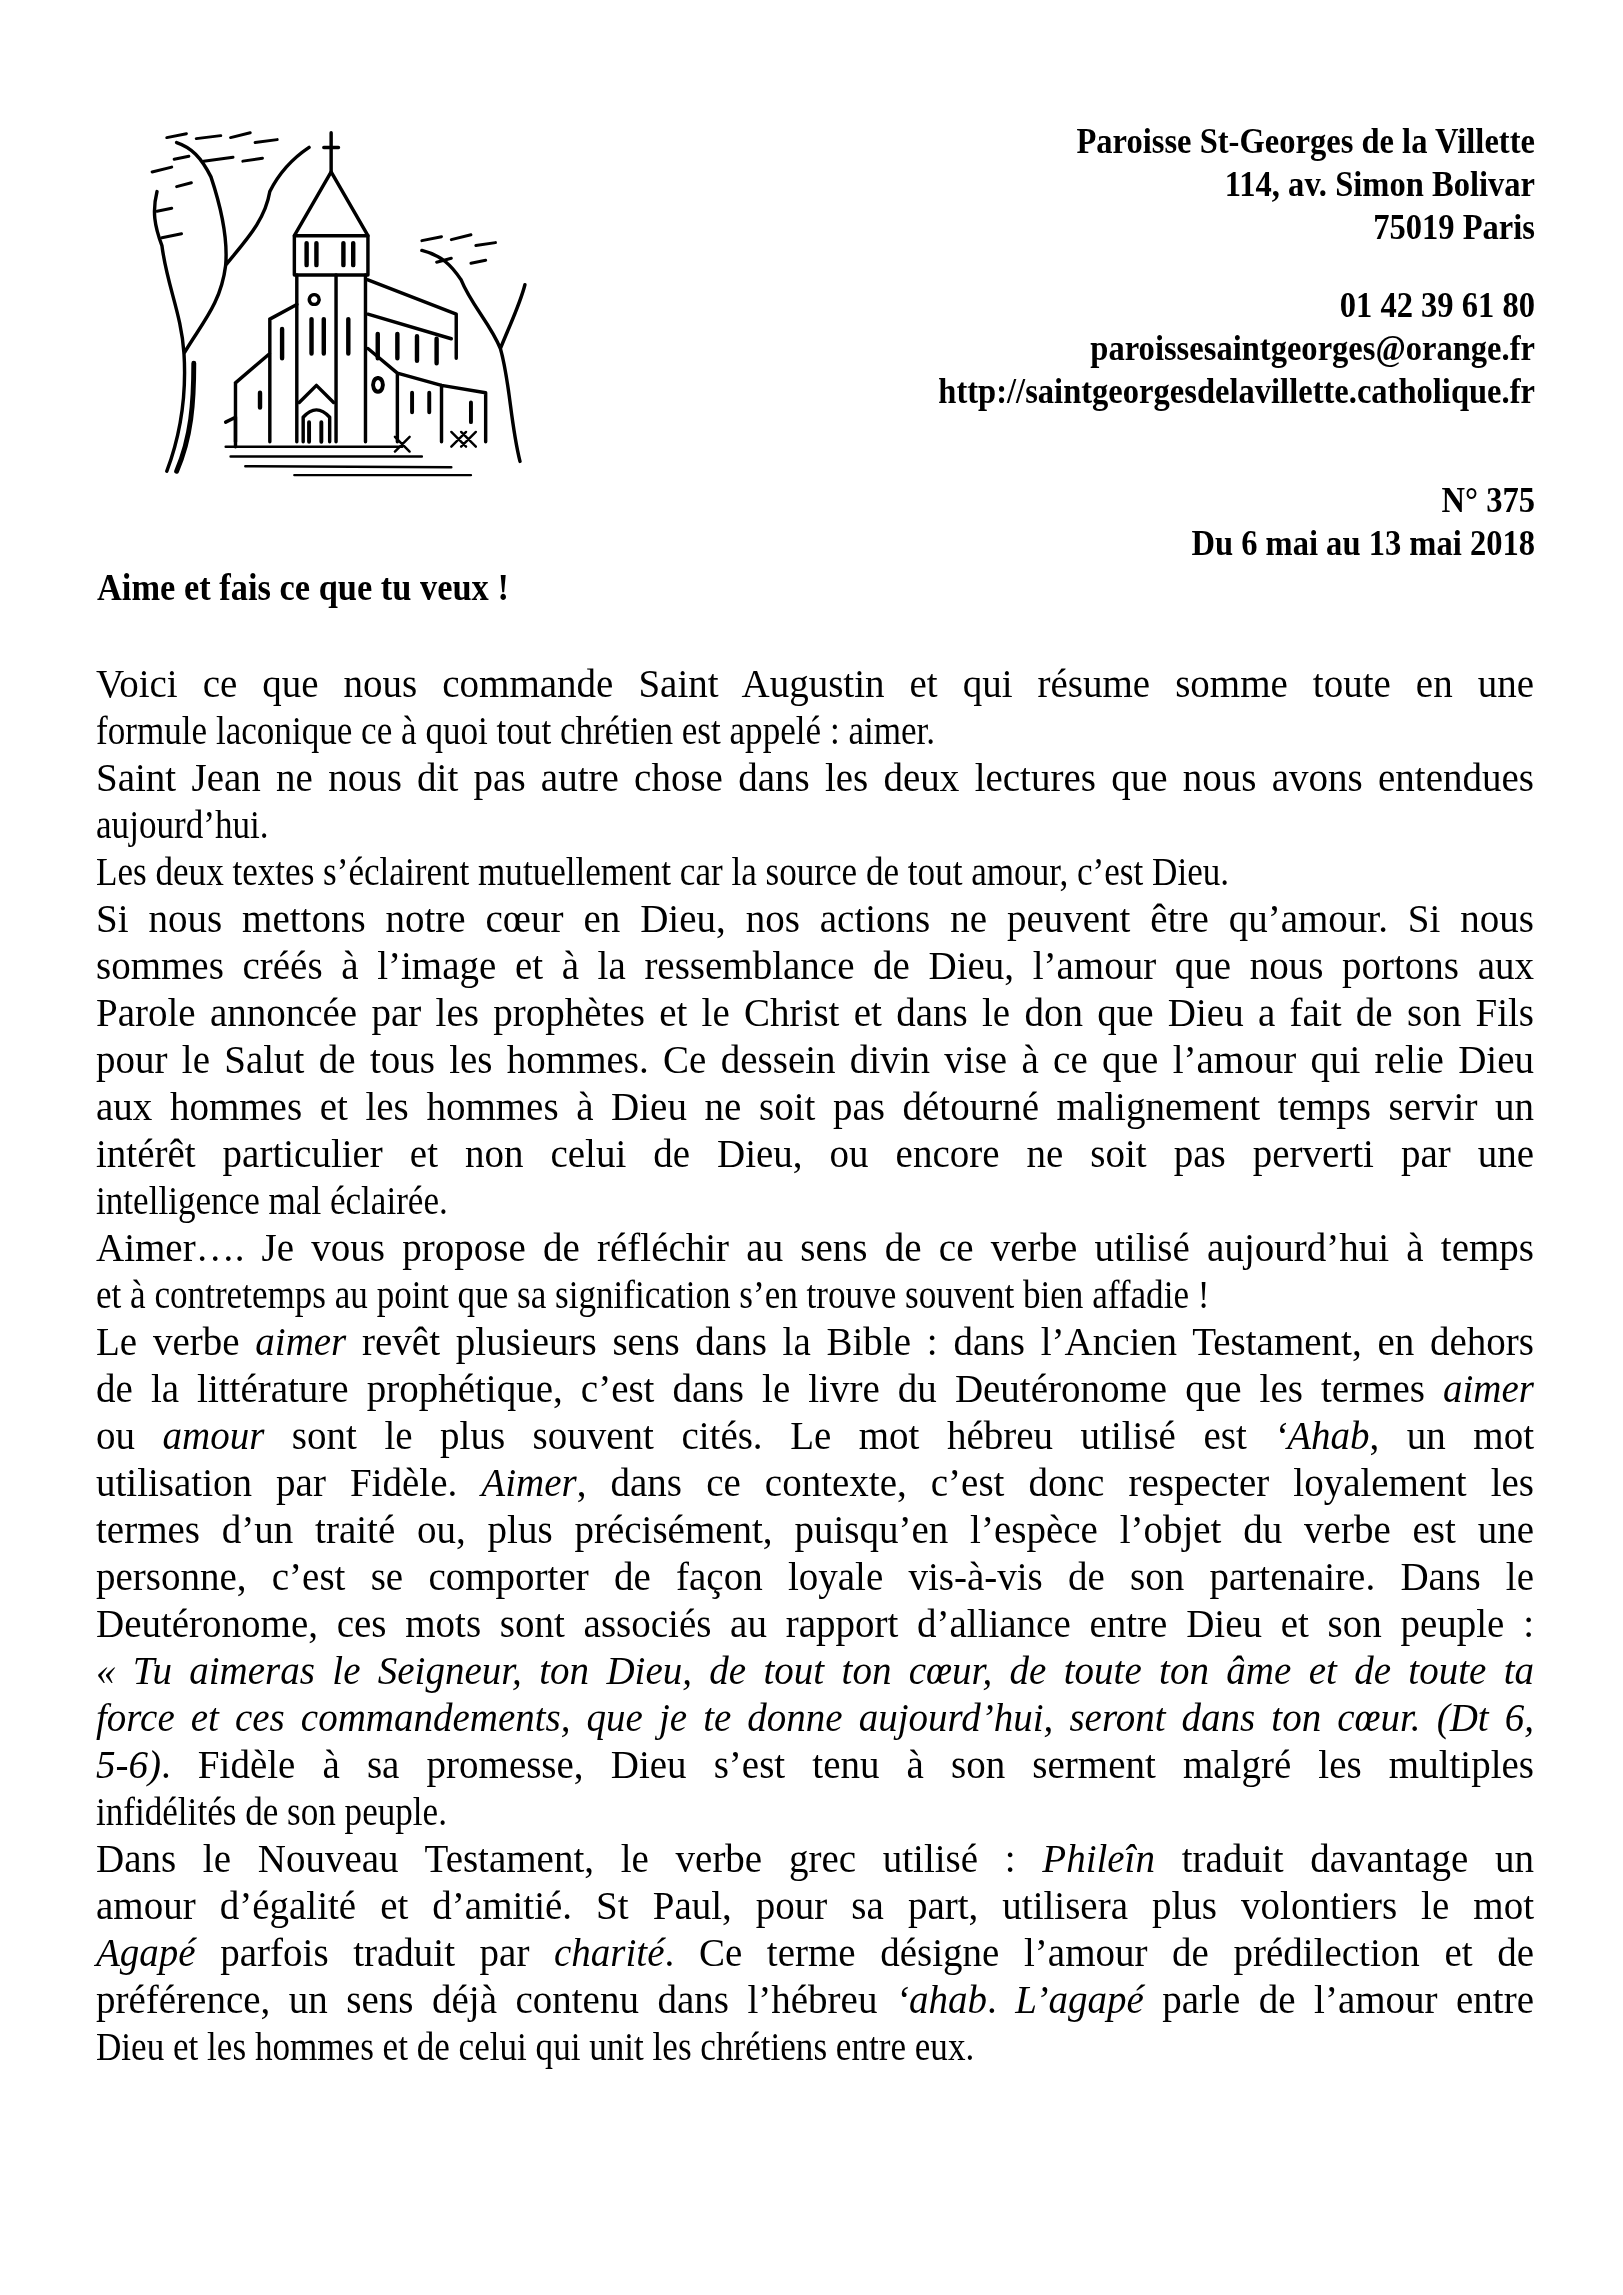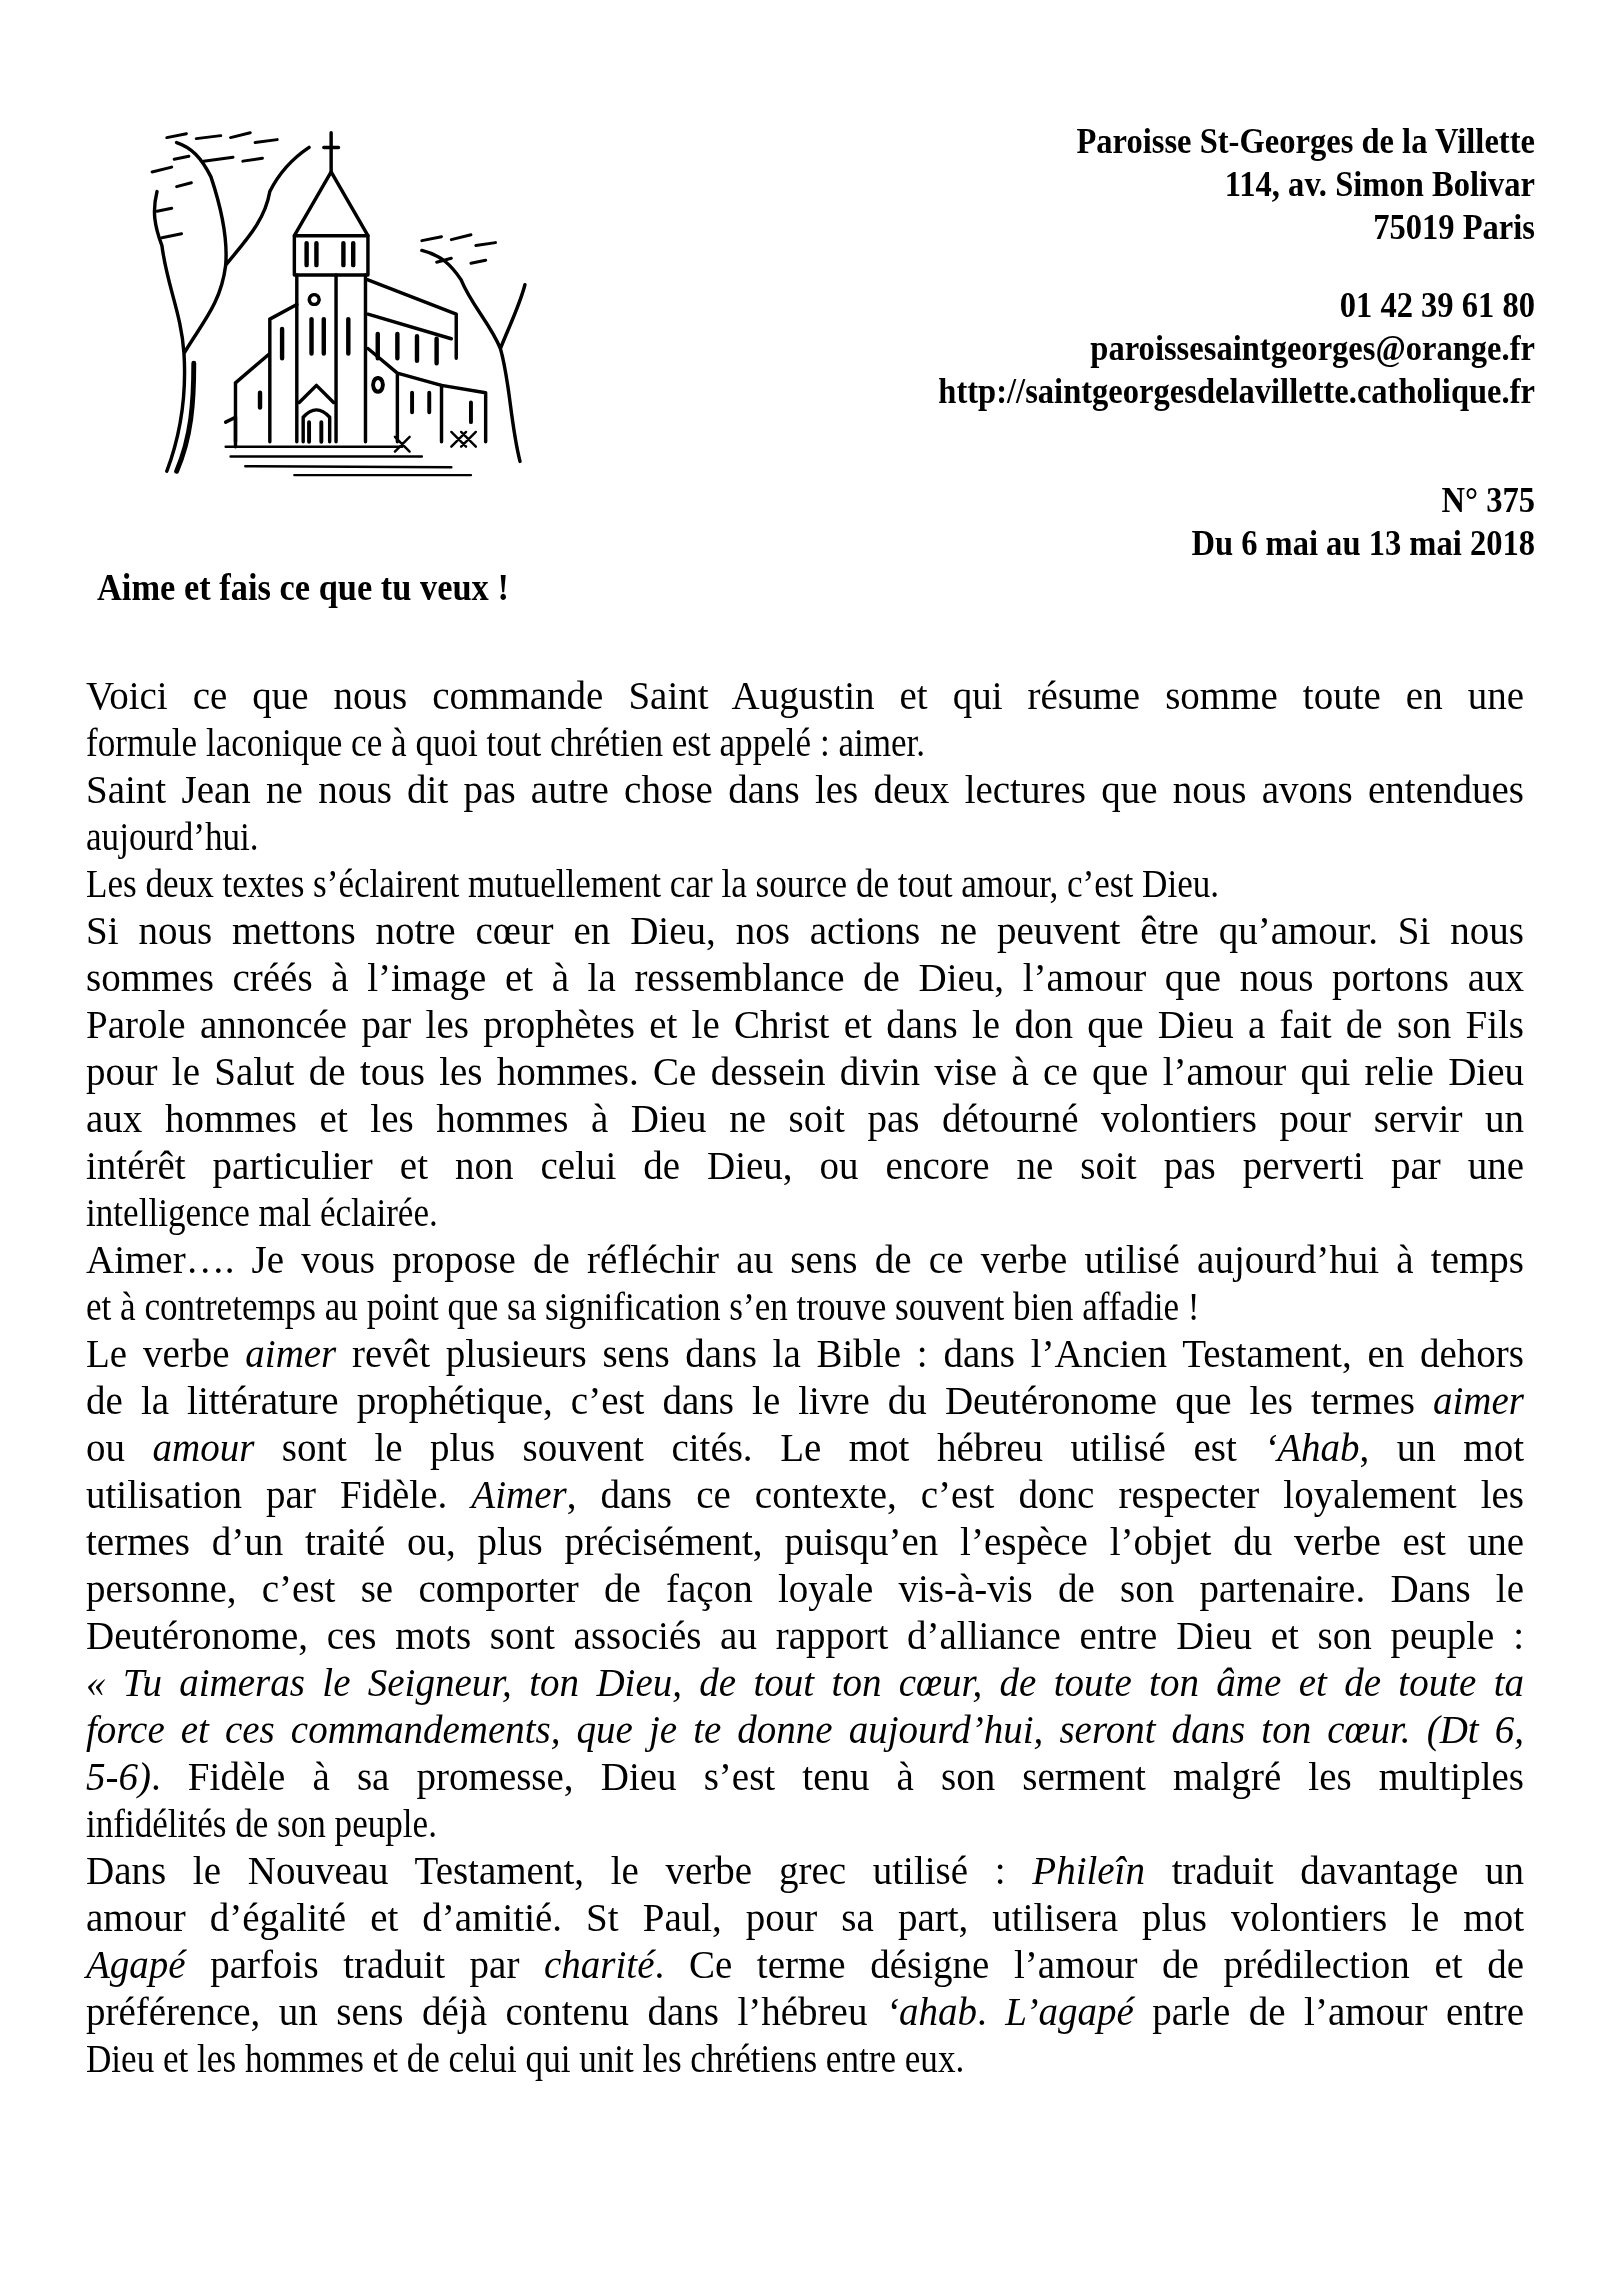--- a/index.html
+++ b/index.html
@@ -26,23 +26,23 @@
   }
   .issue div { white-space: nowrap; }
 
   .title {
     position: absolute; left: 97px; top: 564px;
     font-weight: bold; font-size: 37px; line-height: 47px; white-space: nowrap;
     transform: scaleX(0.93); transform-origin: left top;
   }
 
   .body {
-    position: absolute; left: 86px; top: 660px; width: 1438px;
+    position: absolute; left: 96px; top: 660px; width: 1438px;
     font-size: 39px; line-height: 47px;
-    text-align: justify; hyphens: none; margin-top: 12px;
+    text-align: justify; hyphens: none;
   }
   .body .line {
     display: block; white-space: nowrap; text-align: justify;
     text-align-last: justify; height: 47px; overflow: visible;
   }
   .body .line.last { text-align-last: left; }
   .body em { font-style: italic; }
 </style>
 </head>
 <body>
@@ -104,21 +104,21 @@
   <div class="body" id="article-body">
       <span class="line" style="display: block; width: 1438px; transform: scaleX(1); transform-origin: left top;"><span>Voici ce que nous commande Saint Augustin et qui résume somme toute en une</span></span>
       <span class="line last" style="display: block; width: 1598px; transform: scaleX(0.9); transform-origin: left top;"><span>formule laconique ce à quoi tout chrétien est appelé : aimer.</span></span>
       <span class="line" style="display: block; width: 1438px; transform: scaleX(1); transform-origin: left top;"><span>Saint Jean ne nous dit pas autre chose dans les deux lectures que nous avons entendues</span></span>
       <span class="line last" style="display: block; width: 1598px; transform: scaleX(0.9); transform-origin: left top;"><span>aujourd’hui.</span></span>
       <span class="line last" style="display: block; width: 1598px; transform: scaleX(0.9); transform-origin: left top;"><span>Les deux textes s’éclairent mutuellement car la source de tout amour, c’est Dieu.</span></span>
       <span class="line" style="display: block; width: 1438px; transform: scaleX(1); transform-origin: left top;"><span> Si nous mettons notre cœur en Dieu, nos actions ne peuvent être qu’amour. Si nous</span></span>
       <span class="line" style="display: block; width: 1438px; transform: scaleX(1); transform-origin: left top;"><span>sommes créés à l’image et à la ressemblance de Dieu, l’amour que nous portons aux</span></span>
       <span class="line" style="display: block; width: 1438px; transform: scaleX(1); transform-origin: left top;"><span>Parole annoncée par les prophètes et le Christ et dans le don que Dieu a fait de son Fils</span></span>
       <span class="line" style="display: block; width: 1438px; transform: scaleX(1); transform-origin: left top;"><span>pour le Salut de tous les hommes. Ce dessein divin vise à ce que l’amour qui relie Dieu</span></span>
-      <span class="line" style="display: block; width: 1438px; transform: scaleX(1); transform-origin: left top;"><span>aux hommes et les hommes à Dieu  ne soit pas détourné volontiers pour servir un</span></span>
+      <span class="line" style="display: block; width: 1438px; transform: scaleX(1); transform-origin: left top;"><span>aux hommes et les hommes à Dieu  ne soit pas détourné malignement temps servir un</span></span>
       <span class="line" style="display: block; width: 1438px; transform: scaleX(1); transform-origin: left top;"><span>intérêt particulier et non celui de Dieu, ou encore ne soit pas perverti par  une</span></span>
       <span class="line last" style="display: block; width: 1598px; transform: scaleX(0.9); transform-origin: left top;"><span>intelligence mal éclairée.</span></span>
       <span class="line" style="display: block; width: 1438px; transform: scaleX(1); transform-origin: left top;"><span>Aimer…. Je vous propose de réfléchir au sens de ce verbe utilisé aujourd’hui à temps</span></span>
       <span class="line last" style="display: block; width: 1598px; transform: scaleX(0.9); transform-origin: left top;"><span>et à contretemps au point que sa signification s’en trouve souvent bien affadie !</span></span>
       <span class="line" style="display: block; width: 1438px; transform: scaleX(1); transform-origin: left top;"><span>Le verbe </span><em>aimer</em><span> revêt plusieurs sens dans la Bible : dans l’Ancien Testament, en dehors</span></span>
       <span class="line" style="display: block; width: 1438px; transform: scaleX(1); transform-origin: left top;"><span>de la littérature prophétique, c’est dans le livre du Deutéronome que les termes </span><em>aimer</em></span>
       <span class="line" style="display: block; width: 1438px; transform: scaleX(1); transform-origin: left top;"><span>ou </span><em>amour</em><span> sont le plus souvent cités. Le mot hébreu utilisé est  </span><em>‘Ahab</em><span>, un mot</span></span>
       <span class="line" style="display: block; width: 1438px; transform: scaleX(1); transform-origin: left top;"><span>utilisation par Fidèle.  </span><em>Aimer</em><span>, dans ce contexte, c’est donc respecter loyalement les</span></span>
       <span class="line" style="display: block; width: 1438px; transform: scaleX(1); transform-origin: left top;"><span>termes d’un traité  ou, plus précisément, puisqu’en l’espèce l’objet du verbe est une</span></span>
       <span class="line" style="display: block; width: 1438px; transform: scaleX(1); transform-origin: left top;"><span>personne, c’est se comporter de façon loyale vis-à-vis de son partenaire. Dans le</span></span>

